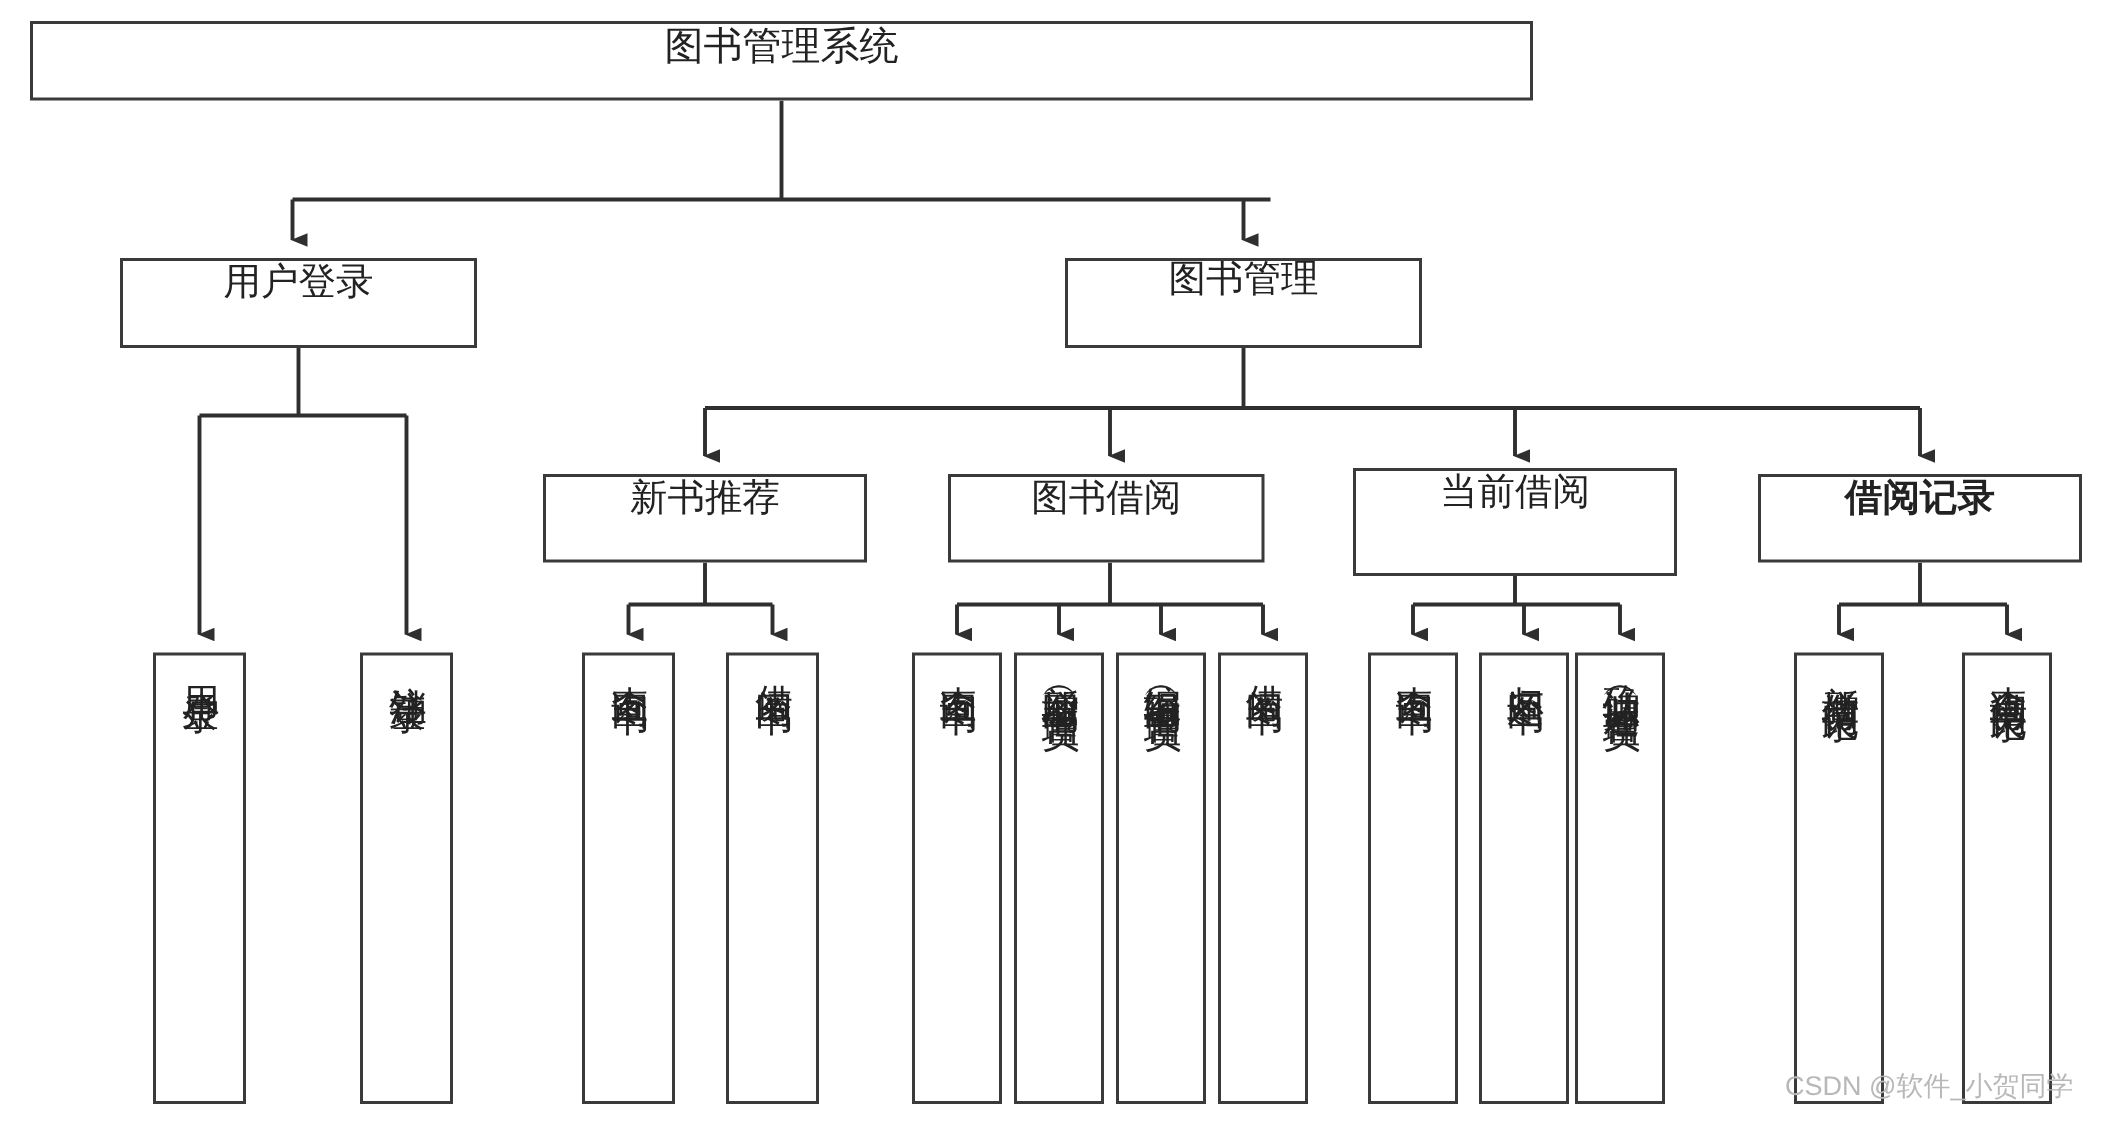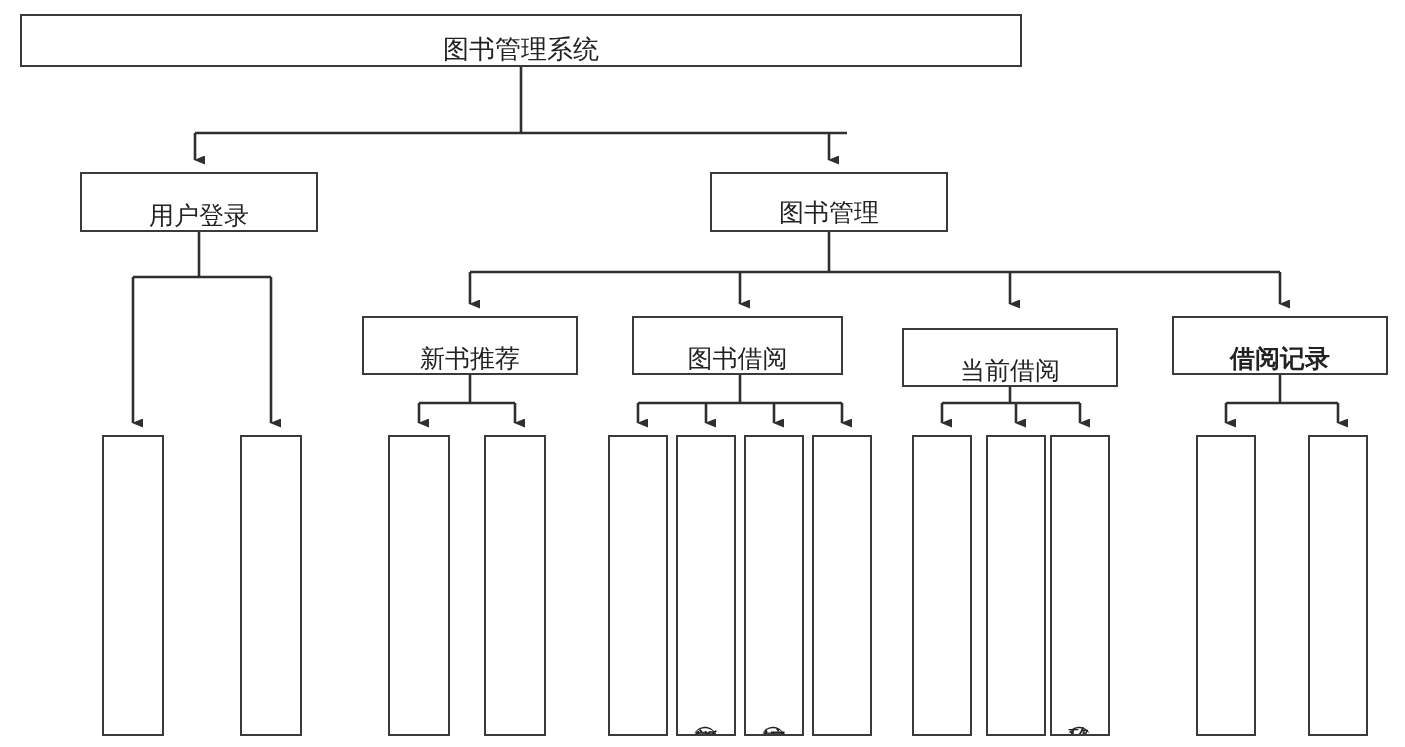--- a/index.html
+++ b/index.html
@@ -24,21 +24,21 @@
     top: 0;
     width: 1405px;
     height: 747px;
   }
   .node-box {
     position: absolute;
     box-sizing: border-box;
     background: #ffffff;
     border: 2px solid #3a3a3a;
     display: flex;
-    align-items: flex-end;
+    align-items: flex-start;
     justify-content: center;
     overflow: hidden;
   }
   .node-label {
     color: #222222;
     text-align: center;
     line-height: 1.15;
     white-space: pre;
   }
   .node-box.horizontal .node-label {
@@ -127,21 +127,21 @@
       </div>
       <div class="node-box horizontal level2" style="left: 710px; top: 172px; width: 238px; height: 60px; border-color: rgb(58, 58, 58);">
         <span class="node-label" style="color: rgb(34, 34, 34); font-family: Liberation Mono, monospace;">图书管理</span>
       </div>
       <div class="node-box horizontal level3" style="left: 362px; top: 316px; width: 216px; height: 59px; border-color: rgb(58, 58, 58);">
         <span class="node-label" style="color: rgb(34, 34, 34);">新书推荐</span>
       </div>
       <div class="node-box horizontal level3" style="left: 632px; top: 316px; width: 211px; height: 59px; border-color: rgb(58, 58, 58);">
         <span class="node-label" style="color: rgb(34, 34, 34);">图书借阅</span>
       </div>
-      <div class="node-box horizontal level3" style="left: 902px; top: 328px; width: 216px; height: 59px; border-color: rgb(58, 58, 58);">
+      <div class="node-box horizontal level3" style="left: 902px; top: 312px; width: 216px; height: 72px; border-color: rgb(58, 58, 58);">
         <span class="node-label" style="color: rgb(34, 34, 34);">当前借阅</span>
       </div>
       <div class="node-box horizontal level3" style="left: 1172px; top: 316px; width: 216px; height: 59px; border-color: rgb(58, 58, 58); font-weight: bold;">
         <span class="node-label" style="color: rgb(34, 34, 34);">借阅记录</span>
       </div>
       <div class="node-box vertical leaf" style="left: 102px; top: 435px; width: 62px; height: 301px; border-color: rgb(58, 58, 58);">
         <span class="node-label" style="color: rgb(34, 34, 34);">用户登录</span>
       </div>
       <div class="node-box vertical leaf" style="left: 240px; top: 435px; width: 62px; height: 301px; border-color: rgb(58, 58, 58);">
         <span class="node-label" style="color: rgb(34, 34, 34);">注销登录</span>
@@ -174,13 +174,14 @@
         <span class="node-label" style="color: rgb(34, 34, 34);">确认归还（管理员）</span>
       </div>
       <div class="node-box vertical leaf" style="left: 1196px; top: 435px; width: 60px; height: 301px; border-color: rgb(58, 58, 58);">
         <span class="node-label" style="color: rgb(34, 34, 34);">新增借阅记录</span>
       </div>
       <div class="node-box vertical leaf" style="left: 1308px; top: 435px; width: 60px; height: 301px; border-color: rgb(58, 58, 58);">
         <span class="node-label" style="color: rgb(34, 34, 34);">查询借阅记录</span>
       </div>
     </div>
 
+  <div class="watermark">CSDN @软件_小贺同学</div>
 </div>
 
 </body></html>

